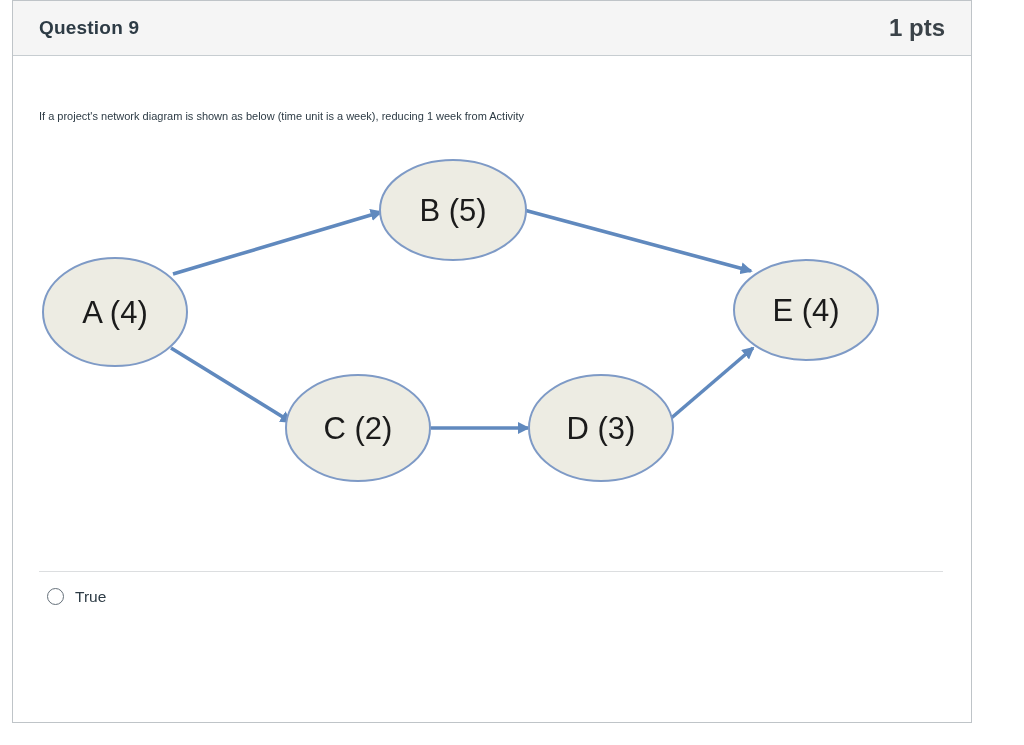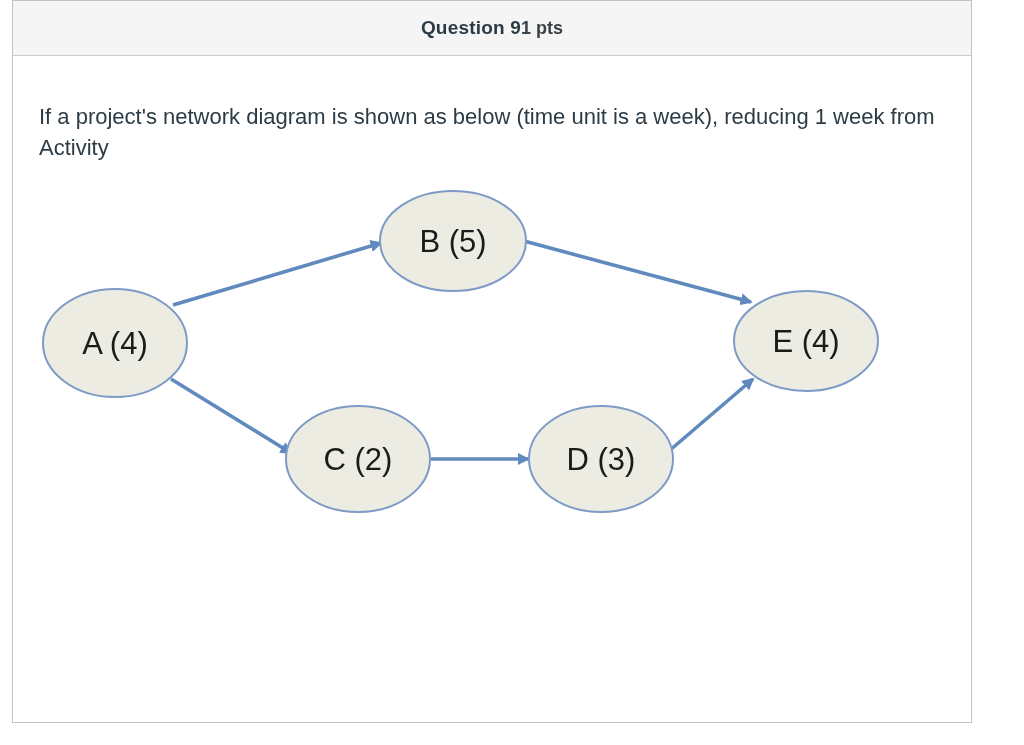--- a/index.html
+++ b/index.html
@@ -25,41 +25,41 @@
     height: 723px;
     background: #ffffff;
     border: 1px solid #bfc4c8;
   }
   .card-header {
     height: 55px;
     background: #f5f5f5;
     border-bottom: 1px solid #c7cdd1;
     display: flex;
     align-items: center;
-    justify-content: center;
+    justify-content: space-between;
     padding: 4px 26px;
   }
   .q-title {
     font-size: 19px;
     font-weight: bold;
     color: #2d3b45;
     letter-spacing: 0.2px;
   }
   .q-points {
-    font-size: 18px;
+    font-size: 24px;
     color: #3a4248;
     font-weight: 600;
   }
   .card-body {
     padding: 0 26px 0 26px;
     position: relative;
   }
   .question-text {
     margin: 45px 0 0 0;
-    font-size: 22px;
+    font-size: 11px;
     line-height: 31px;
     color: #2d3b45;
     max-width: 925px;
   }
   .question-text span { display: block; }
   .diagram-wrap {
     margin-top: 23px;
     margin-left: -1px;
     width: 905px;
     height: 360px;
@@ -142,17 +142,21 @@
               </g>
               <g>
                 <ellipse cx="768" cy="155" rx="72" ry="50" fill="#edece3" stroke="#7e9ac6" stroke-width="2"></ellipse>
                 <text x="768" y="166" text-anchor="middle" font-size="31" font-family="&quot;Liberation Sans&quot;, &quot;DejaVu Sans&quot;, sans-serif" fill="#1b1b1b">E (4)</text>
               </g>
             </g>
         </svg>
       </div>
 
       <div class="answers">
+        <div class="answer-row">
+          <span class="radio"></span>
+          <span class="answer-label">True</span>
+        </div>
       </div>
 
     </div>
   </div>
 </div>
 
 </body></html>

